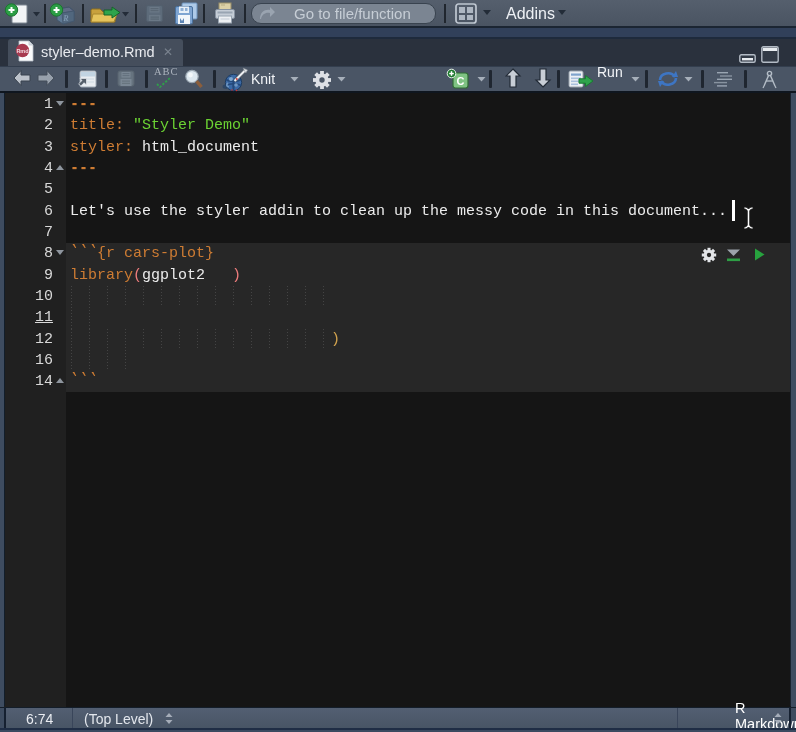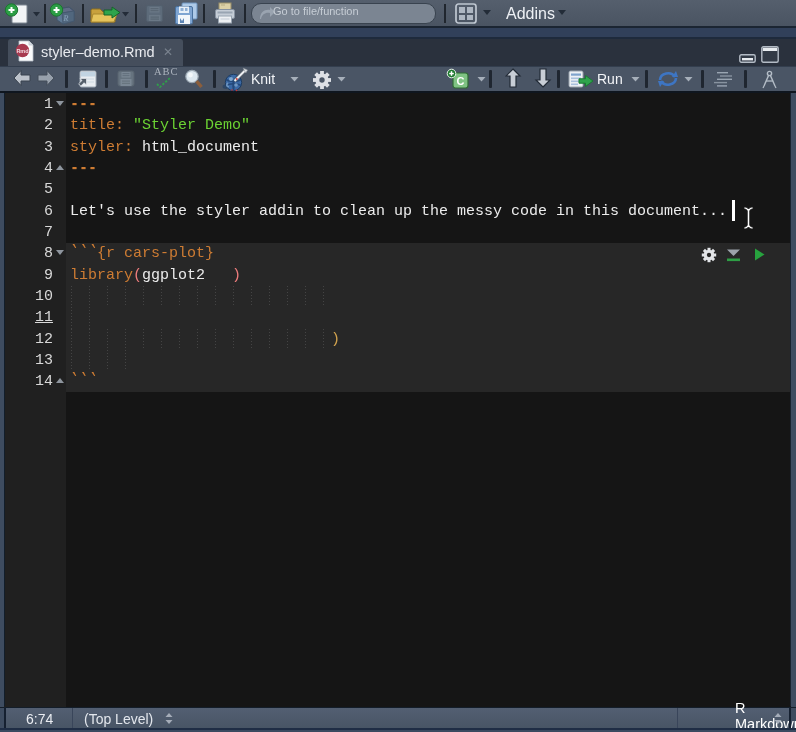--- a/index.html
+++ b/index.html
@@ -94,21 +94,21 @@
   <div class="vsep1" style="left:82px;"></div>
   <div class="vsep1" style="left:135px;"></div>
   <div class="vsep1" style="left:203px;"></div>
   <div class="vsep1" style="left:244px;"></div>
   <div class="vsep1" style="left:444px;"></div>
 
   <div class="abs" style="left:251px;top:3px;width:183px;height:19px;background:#7B8592;border:1px solid #39434F;border-radius:10px;"></div>
   <svg class="abs" style="left:258px;top:6px;" width="18" height="14" viewBox="0 0 18 14">
     <path d="M2 13 C2 6 7 3 12 4 L12 1 L17 6 L12 11 L12 7 C8 6 4 8 3 13 Z" fill="#9AA4B0"></path>
   </svg>
-  <div class="abs" style="left:273px;top:5px;font-size:11px;color:#C6CDD5;">Go to file/function</div>
+  <div class="abs" style="left:294px;top:5px;font-size:15px;color:#C6CDD5;">Go to file/function</div>
 
   <svg class="abs" style="left:455px;top:3px;" width="22" height="21" viewBox="0 0 22 21">
     <rect x="1" y="1" width="20" height="19" rx="2.5" fill="none" stroke="#BFC7D1" stroke-width="1.7"></rect>
     <rect x="4" y="4" width="6" height="6" fill="#AEB7C2"></rect>
     <rect x="12" y="4" width="6" height="6" fill="#AEB7C2"></rect>
     <rect x="4" y="12" width="6" height="5" fill="#AEB7C2"></rect>
     <rect x="12" y="12" width="6" height="5" fill="#AEB7C2"></rect>
   </svg>
   <svg class="abs" style="left:482px;top:10px;" width="10" height="6" viewBox="0 0 10 6">
     <path d="M1 0 l8 0 l-4 5 z" fill="#232C38"></path>
@@ -230,21 +230,21 @@
   </svg>
   <div class="vsep2" style="left:557px;"></div>
   <svg class="abs" style="left:568px;top:70px;" width="27" height="18" viewBox="0 0 27 18">
     <rect x="1" y="1" width="14" height="16" rx="1.5" fill="#EDF0F4" stroke="#98A2AC" stroke-width="1"></rect>
     <rect x="3" y="3.5" width="10" height="2.2" fill="#7FA3CC"></rect>
     <rect x="3" y="7.5" width="10" height="1.6" fill="#A9C0DC"></rect>
     <rect x="3" y="10.5" width="10" height="1.6" fill="#A9C0DC"></rect>
     <rect x="3" y="13.5" width="7" height="1.6" fill="#A9C0DC"></rect>
     <path d="M11 8.8 l6.5 0 l0 -3.3 l7.5 5.5 l-7.5 5.5 l0 -3.3 l-6.5 0 z" fill="#2FA44C" stroke="#1A7A33" stroke-width="1"></path>
   </svg>
-  <div class="abs" style="left:597px;top:71px;font-size:14px;color:#F2F4F7;">Run</div>
+  <div class="abs" style="left:597px;top:64px;font-size:14px;color:#F2F4F7;">Run</div>
   <svg class="abs" style="left:631px;top:77px;" width="9" height="5" viewBox="0 0 9 5">
     <path d="M0.5 0 l8 0 l-4 4.5 z" fill="#A6AFBA"></path>
   </svg>
   <div class="vsep2" style="left:645px;"></div>
   <svg class="abs" style="left:656px;top:70px;opacity:0.8;" width="24" height="18" viewBox="0 0 24 18">
     <path d="M4 10 A 8 7 0 0 1 19 7" fill="none" stroke="#3B7EDB" stroke-width="2.6"></path>
     <path d="M20 8 A 8 7 0 0 1 5 11" fill="none" stroke="#3B7EDB" stroke-width="2.6"></path>
     <path d="M16 7 l6 0 l-2 -6 z" fill="#3B7EDB"></path>
     <path d="M8 11 l-6 0 l2 6 z" fill="#3B7EDB"></path>
   </svg>
@@ -277,21 +277,21 @@
     <div class="ln" style="top:43.66px;">3</div>
     <div class="ln" style="top:64.99px;">4</div>
     <div class="ln" style="top:86.32px;">5</div>
     <div class="ln" style="top:107.65px;">6</div>
     <div class="ln" style="top:128.98px;">7</div>
     <div class="ln" style="top:150.31px;">8</div>
     <div class="ln" style="top:171.64px;">9</div>
     <div class="ln" style="top:192.97px;">10</div>
     <div class="ln" style="top:214.3px;text-decoration:underline;">11</div>
     <div class="ln" style="top:235.63px;">12</div>
-    <div class="ln" style="top:256.96px;">13</div>
+    <div class="ln" style="top:256.96px;">16</div>
     <div class="ln" style="top:278.29px;">14</div>
 
     <div class="fold" style="left:52px;top:8px;border-left:4.5px solid transparent;border-right:4.5px solid transparent;border-top:5px solid #8E959E;"></div>
     <div class="fold" style="left:52px;top:72px;border-left:4.5px solid transparent;border-right:4.5px solid transparent;border-bottom:5px solid #8E959E;"></div>
     <div class="fold" style="left:52px;top:157px;border-left:4.5px solid transparent;border-right:4.5px solid transparent;border-top:5px solid #8E959E;"></div>
     <div class="fold" style="left:52px;top:285px;border-left:4.5px solid transparent;border-right:4.5px solid transparent;border-bottom:5px solid #8E959E;"></div>
 
     <div class="guide" style="left:67px;top:192.97px;height:21.33px;"></div>
     <div class="guide" style="left:85px;top:192.97px;height:21.33px;"></div>
     <div class="guide" style="left:103px;top:192.97px;height:21.33px;"></div>

